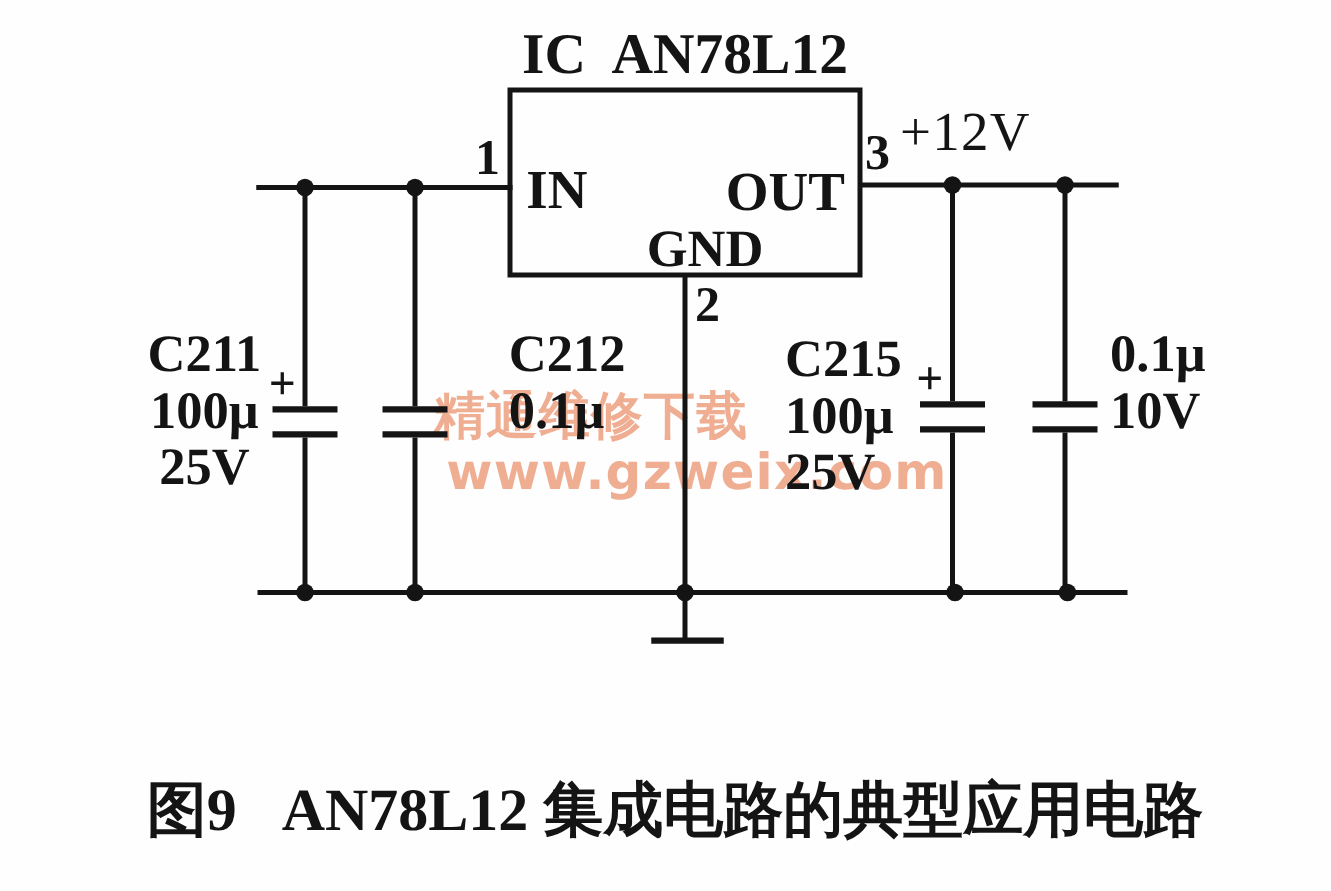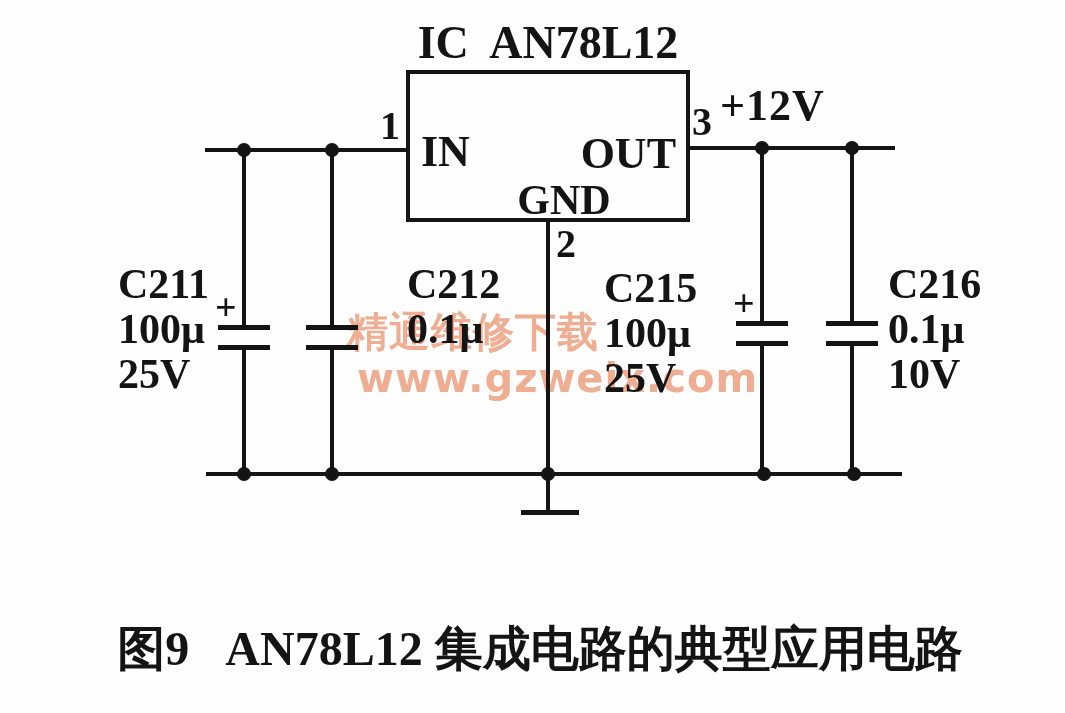--- a/index.html
+++ b/index.html
@@ -19,21 +19,21 @@
   .w{position:absolute;background:var(--ink);z-index:2;}
   .dot{position:absolute;width:14px;height:14px;border-radius:50%;background:var(--ink);z-index:3;}
   .plate{position:absolute;width:52px;height:5px;background:var(--ink);z-index:2;}
   
   .ic-box{position:absolute;left:406px;top:70px;width:284px;height:152px;
           border:4px solid var(--ink);box-sizing:border-box;background:transparent;z-index:2;}
   .ic-title{position:absolute;left:406px;top:20px;width:284px;text-align:center;
             font-size:46px;font-weight:bold;line-height:46px;white-space:pre;z-index:2;}
   .pin-label{position:absolute;font-size:44px;font-weight:bold;line-height:44px;z-index:2;}
   .pin-num{position:absolute;font-size:40px;font-weight:bold;line-height:40px;z-index:2;}
-  .volt-label{position:absolute;font-size:44px;font-weight:bold;line-height:44px;letter-spacing:1px;z-index:2;}
+  .volt-label{position:absolute;font-size:44px;font-weight:normal;line-height:44px;letter-spacing:1px;z-index:2;}
   
   .cap-block{position:absolute;font-size:42px;font-weight:bold;line-height:45px;z-index:2;}
   .cap-block div{white-space:nowrap;}
   .plus{position:absolute;font-size:38px;font-weight:bold;line-height:38px;z-index:2;}
   
   .wm{position:absolute;z-index:1;opacity:0.85;font-weight:bold;}
   .wm-1{left:347px;top:303px;font-size:41px;line-height:58px;letter-spacing:1px;
         font-family:"DejaVu Sans","Liberation Sans",sans-serif;white-space:nowrap;}
   .wm-2{left:357px;top:357px;font-size:40px;line-height:42px;letter-spacing:1px;
         font-family:"DejaVu Sans","Liberation Sans",sans-serif;white-space:nowrap;}
@@ -88,40 +88,39 @@
   <div class="dot" style="left:237px;top:143px;"></div>
   <div class="dot" style="left:325px;top:143px;"></div>
   <div class="dot" style="left:755px;top:141px;"></div>
   <div class="dot" style="left:845px;top:141px;"></div>
   <div class="dot" style="left:237px;top:467px;"></div>
   <div class="dot" style="left:325px;top:467px;"></div>
   <div class="dot" style="left:541px;top:467px;"></div>
   <div class="dot" style="left:757px;top:467px;"></div>
   <div class="dot" style="left:847px;top:467px;"></div>
 
-  <div class="cap-block" style="left:118px;top:262px;">
+  <div class="cap-block" style="left:118px;top:262px;text-align:center;">
     <div>C211</div>
     <div>100μ</div>
     <div>25V</div>
   </div>
   <div class="plus" style="left:215px;top:288px;">+</div>
 
   <div class="cap-block" style="left:363px;top:262px;margin-left:44px;">
     <div>C212</div>
     <div>0.1μ</div>
   </div>
 
-  <div class="cap-block" style="left:604px;top:266px;">
+  <div class="cap-block" style="left:628px;top:266px;">
     <div>C215</div>
     <div>100μ</div>
     <div>25V</div>
   </div>
   <div class="plus" style="left:733px;top:284px;">+</div>
 
   <div class="cap-block" style="left:888px;top:262px;">
-    <div>C216</div>
     <div>0.1μ</div>
     <div>10V</div>
   </div>
 
   <div class="caption">图9   AN78L12 集成电路的典型应用电路</div>
 
 </div>
 
 </body></html>

